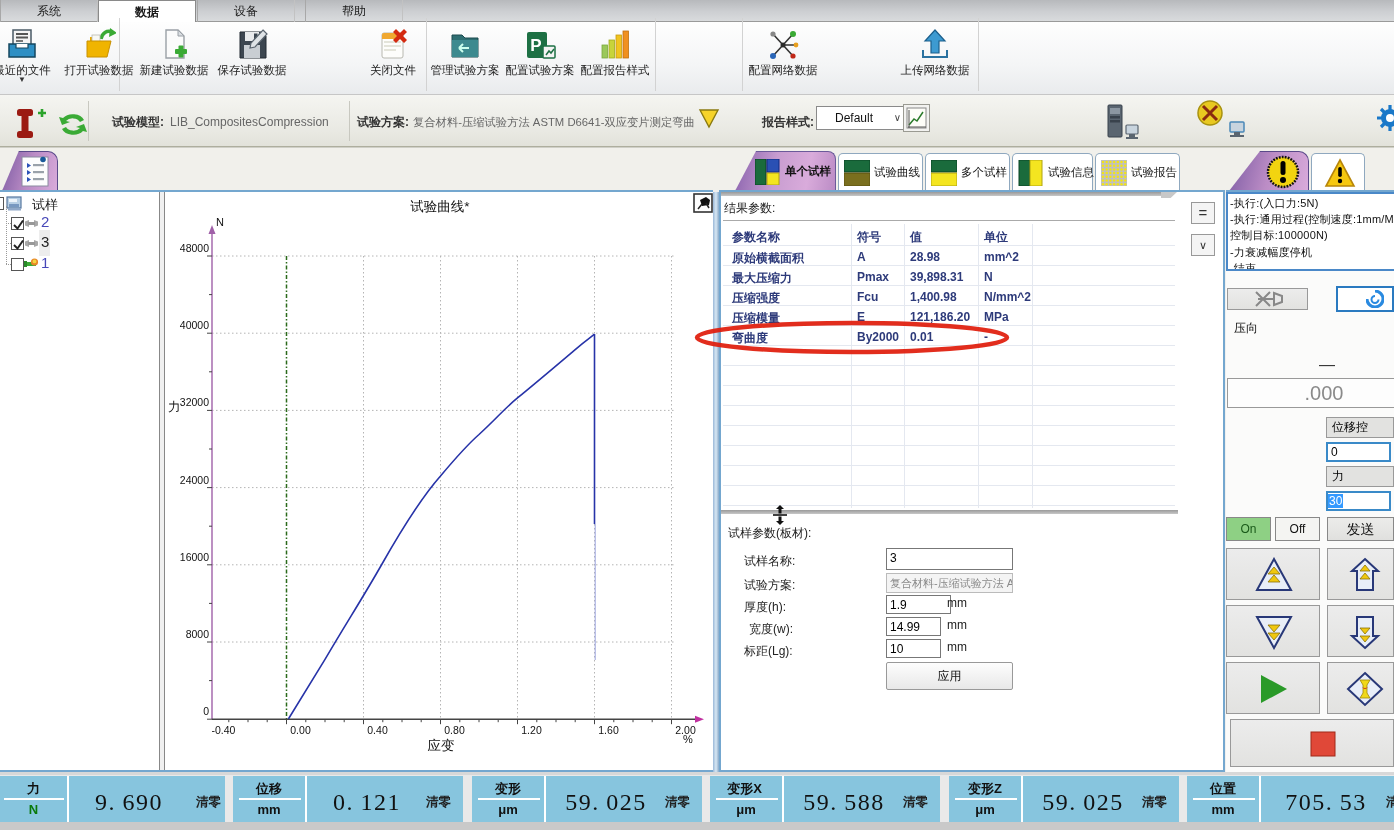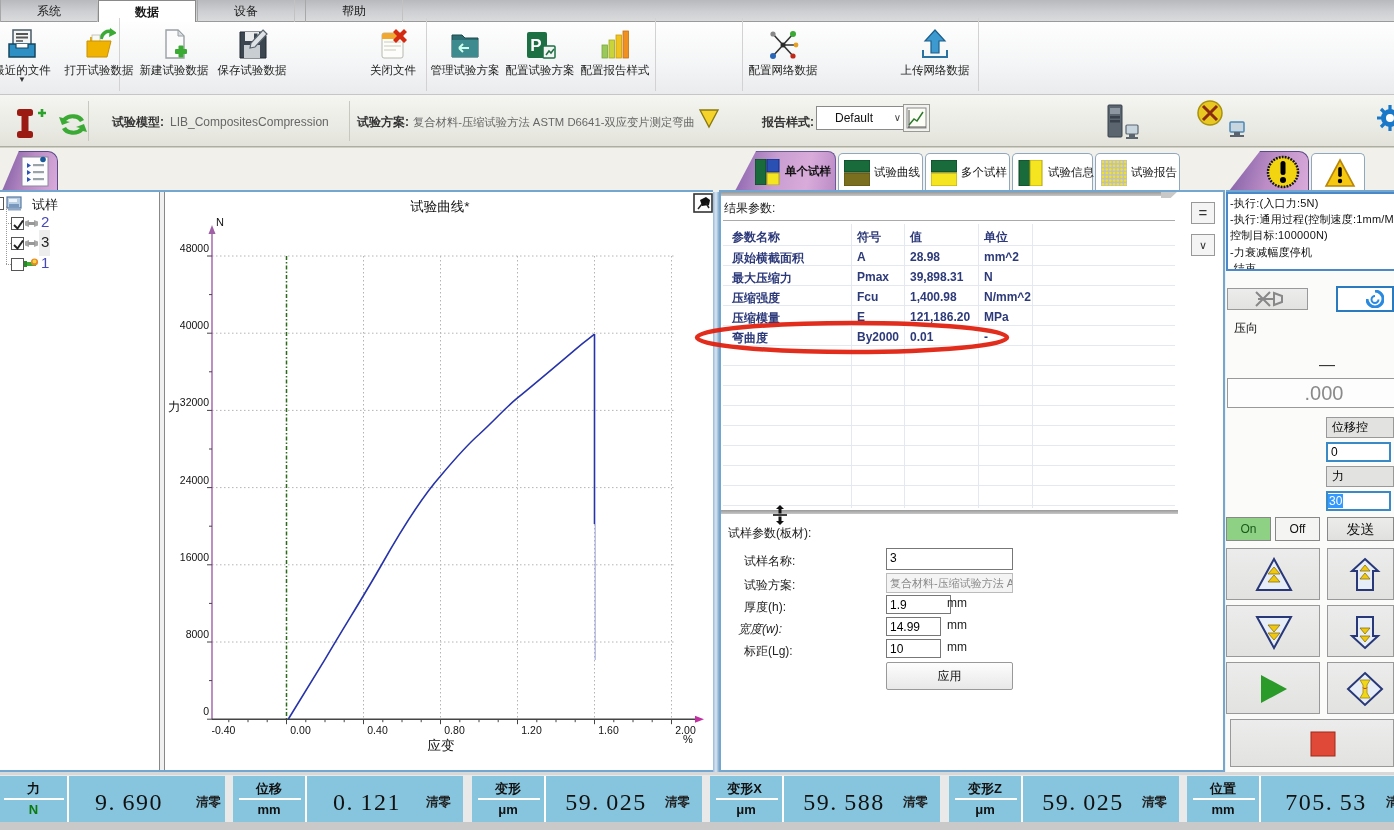--- a/index.html
+++ b/index.html
@@ -556,21 +556,21 @@
   <div class="abs" style="left:0;top:318px;width:457px;height:5px;background:linear-gradient(#9a9a9a,#c8c8c8);border-bottom:1px solid #fff;"></div>
   <svg class="abs" style="left:50px;top:313px;" width="18" height="20" viewBox="0 0 18 20">
     <path d="M9 0 l4 4 h-2.5 v4.5 h-3 V4 H5 z M9 20 l-4 -4 h2.5 v-4.5 h3 V16 h2.5 z" fill="#111"></path>
     <line x1="2" y1="10" x2="16" y2="10" stroke="#111" stroke-width="1.6"></line>
   </svg>
 
   <div class="ftxt" style="left:7px;top:333px;">试样参数(板材):</div>
   <div class="ftxt" style="left:23px;top:361px;">试样名称:</div>
   <div class="ftxt" style="left:23px;top:385px;">试验方案:</div>
   <div class="ftxt" style="left:23px;top:407px;">厚度(h):</div>
-  <div class="ftxt" style="left:17px;top:429px;font-style:italic;">宽度(w):</div>
+  <div class="ftxt" style="left:28px;top:429px;">宽度(w):</div>
   <div class="ftxt" style="left:23px;top:451px;">标距(Lg):</div>
   <div class="finp" style="left:165px;top:356px;width:127px;height:22px;">3</div>
   <div class="abs" style="left:165px;top:381px;width:127px;height:20px;background:#f4f4f4;border:1px solid #bbb;font-size:11px;color:#888;line-height:18px;padding-left:3px;white-space:nowrap;overflow:hidden;">复合材料-压缩试验方法 A</div>
   <div class="finp" style="left:165px;top:403px;width:65px;height:19px;">1.9</div>
       <div class="ftxt" style="left:226px;top:404px;">mm</div>
   <div class="finp" style="left:165px;top:425px;width:55px;height:19px;">14.99</div>
       <div class="ftxt" style="left:226px;top:426px;">mm</div>
   <div class="finp" style="left:165px;top:447px;width:55px;height:19px;">10</div>
       <div class="ftxt" style="left:226px;top:448px;">mm</div>
   <div class="abs" style="left:165px;top:470px;width:127px;height:28px;background:linear-gradient(#fdfdfd,#e8e8e8);border:1px solid #999;border-radius:2px;text-align:center;font-size:12px;line-height:26px;color:#111;">应用</div>

